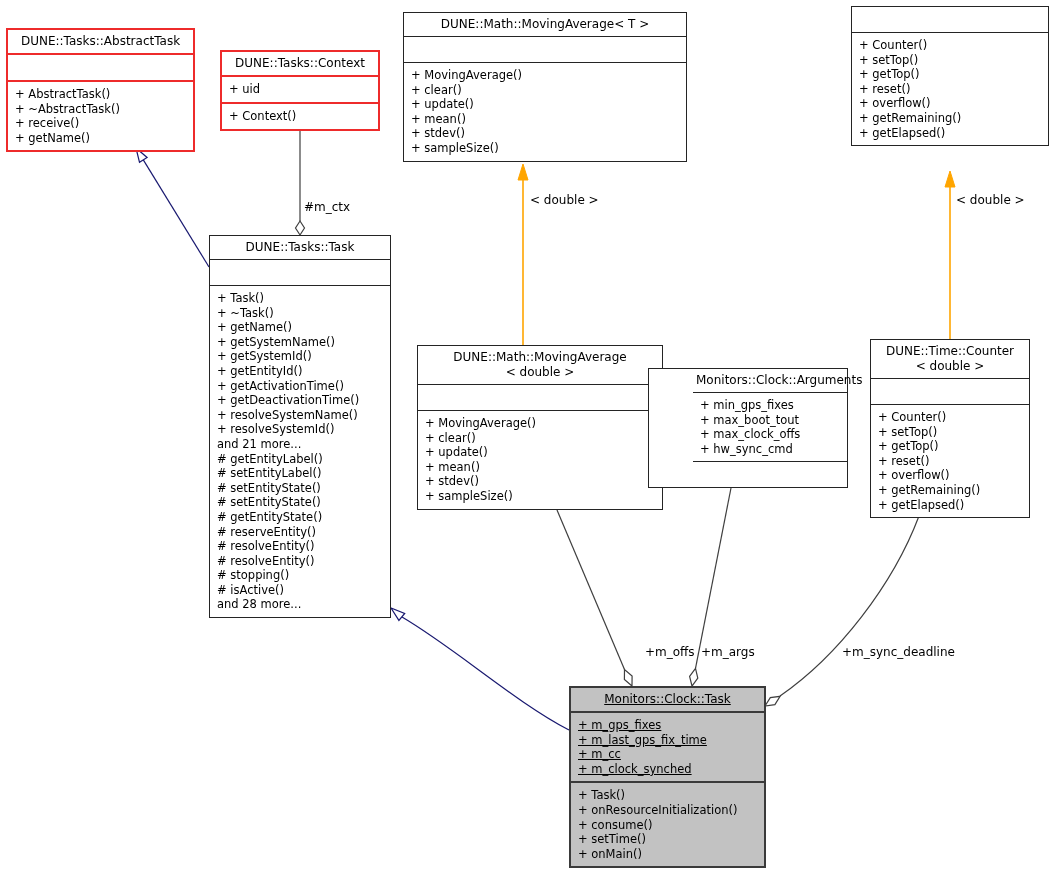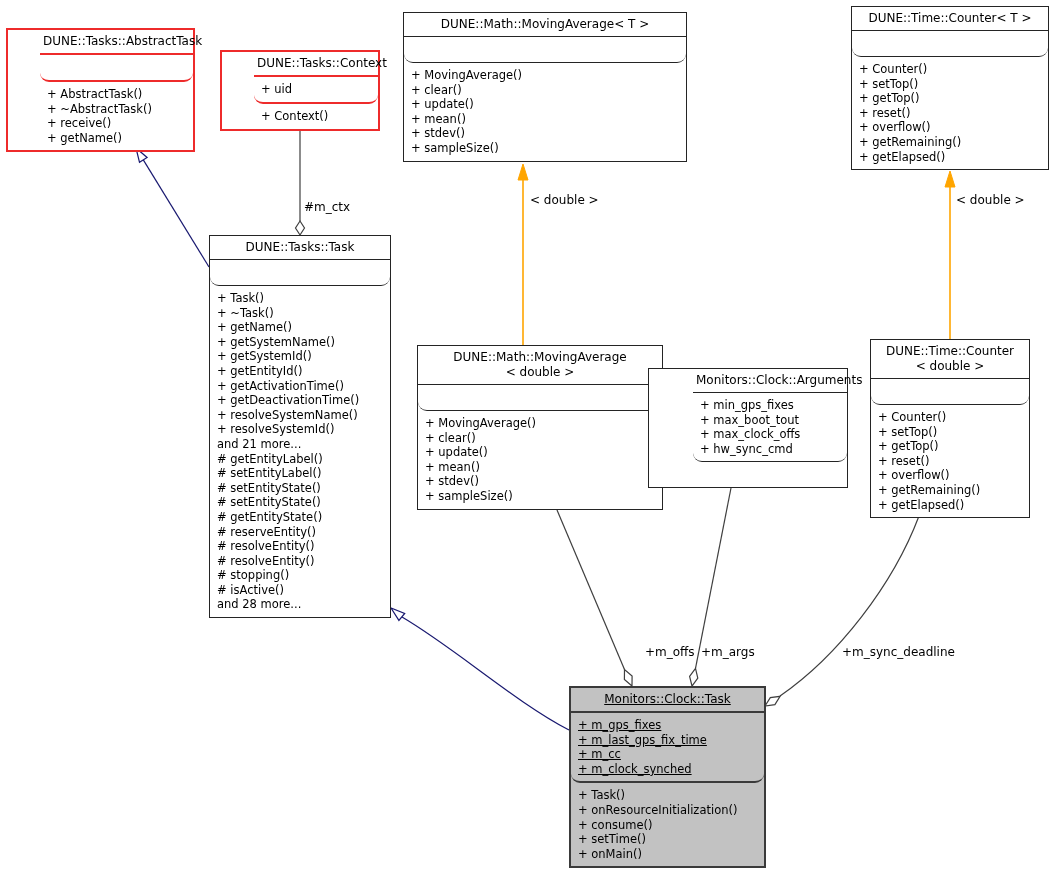--- a/index.html
+++ b/index.html
@@ -26,26 +26,26 @@
   .tmpl-head{fill:var(--template);stroke:var(--template);stroke-width:1;}
 
   .class-box{
     position:absolute;z-index:2;box-sizing:border-box;background:#ffffff;
     border:1px solid var(--class-border);font-size:11.5px;
   }
   .c-title{
     border-bottom:1px solid var(--class-border);
     padding:4px 3px 4px;text-align:center;font-size:12px;
   }
-  .c-attrs{border-bottom:1px solid var(--class-border);padding:5px 7px;min-height:15px;border-radius:9px;}
+  .c-attrs{border-bottom:1px solid var(--class-border);padding:5px 7px;min-height:15px;}
   .c-methods{padding:5px 7px;min-height:15px;}
   .title-line{line-height:15px;white-space:nowrap;}
   .member{line-height:14.6px;white-space:nowrap;}
 
-  .class-box.red{border:2px solid var(--red-border);padding-left:32px;}
+  .class-box.red{border:2px solid var(--red-border);}
   .red .c-title,.red .c-attrs{border-bottom:2px solid var(--red-border);}
 
   .class-box.main{background:var(--main-fill);border:2px solid var(--main-border);}
   .main .c-title,.main .c-attrs{border-bottom:2px solid var(--main-border);text-decoration:underline;}
 
   #box-abstract-task{left:6px;top:28px;width:189px;}
   #box-context{left:220px;top:50px;width:160px;}
   #box-movavg-t{left:403px;top:12px;width:284px;}
   #box-counter-t{left:851px;top:6px;width:198px;}
   #box-task{left:209px;top:235px;width:182px;}
@@ -144,23 +144,20 @@
         <div class="member">+ MovingAverage()</div>
         <div class="member">+ clear()</div>
         <div class="member">+ update()</div>
         <div class="member">+ mean()</div>
         <div class="member">+ stdev()</div>
         <div class="member">+ sampleSize()</div>
       </div>
   </div>
 
   <div class="class-box" id="box-counter-t">
-    <div class="c-title">
-        <div class="title-line">DUNE::Time::Counter&lt; T &gt;</div>
-      </div>
     <div class="c-attrs"></div>
     <div class="c-methods">
         <div class="member">+ Counter()</div>
         <div class="member">+ setTop()</div>
         <div class="member">+ getTop()</div>
         <div class="member">+ reset()</div>
         <div class="member">+ overflow()</div>
         <div class="member">+ getRemaining()</div>
         <div class="member">+ getElapsed()</div>
       </div>

